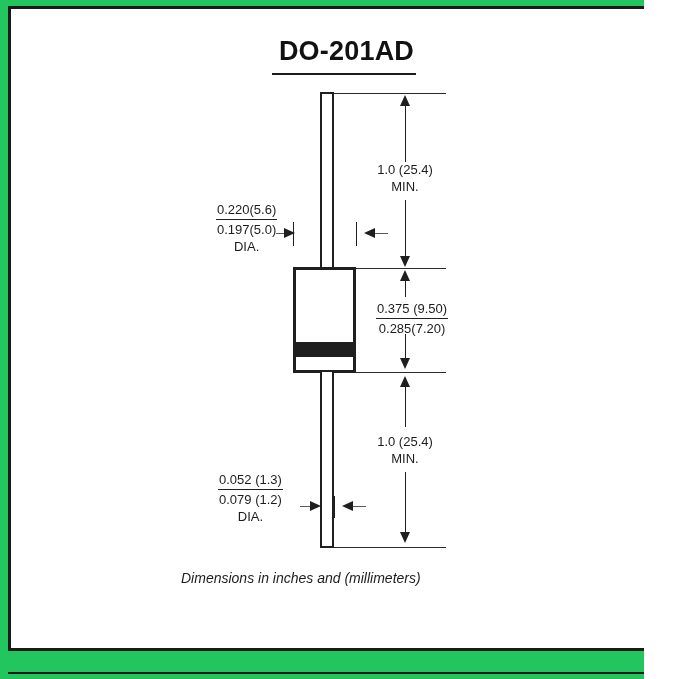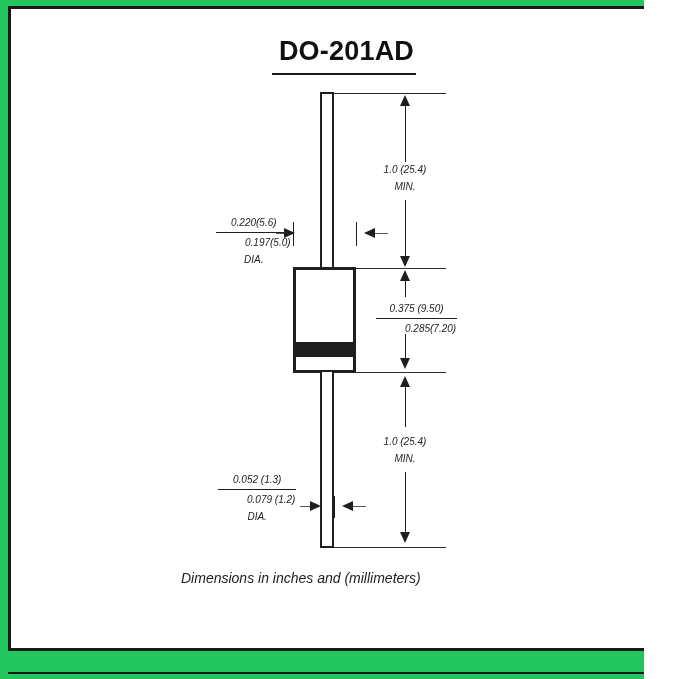--- a/index.html
+++ b/index.html
@@ -115,42 +115,40 @@
   }
   .arrow-left {
     border-top: 5px solid transparent;
     border-bottom: 5px solid transparent;
     border-right: 11px solid #1f1f1f;
   }
 
   
   .dim-label {
     position: absolute;
-    font-style: italic;
-    font-size: 10px;
+    font-size: 13px;
     color: #1c1c1c;
     line-height: 17px;
     white-space: nowrap;
   }
   .dim-label.center {
     text-align: center;
   }
   .frac {
     display: inline-block;
     text-align: center;
   }
   .frac .num {
     display: block;
     border-bottom: 1.5px solid #1f1f1f;
     padding: 0 1px 1px 1px;
   }
   .frac .den {
     display: block;
     padding: 1px 1px 0 1px;
-    margin-left: 28px;
   }
   .frac .suffix {
     display: block;
     text-align: center;
   }
   .footnote {
     position: absolute;
     font-style: italic;
     font-size: 14px;
     color: #1c1c1c;
@@ -217,21 +215,21 @@
   </div>
 
   <div class="vline" style="left:293px; top:222px; height:24px;"></div>
   <div class="vline" style="left:356px; top:222px; height:24px;"></div>
 
   <div class="hline" style="left:276px; top:233px; width:12px;"></div>
   <div class="arrow-right" style="left:284px; top:228px;"></div>
   <div class="hline" style="left:374px; top:233px; width:14px;"></div>
   <div class="arrow-left" style="left:364px; top:228px;"></div>
 
-  <div class="dim-label" style="left:216px; top:214px;">
+  <div class="dim-label" style="left:216px; top:201px;">
     <span class="frac">
       <span class="num">0.220(5.6)</span>
       <span class="den">0.197(5.0)</span>
       <span class="suffix">DIA.</span>
     </span>
   </div>
 
   <div class="vline" style="left:320px; top:496px; height:22px;"></div>
   <div class="vline" style="left:334px; top:496px; height:22px;"></div>
   <div class="hline" style="left:300px; top:506px; width:14px;"></div>

